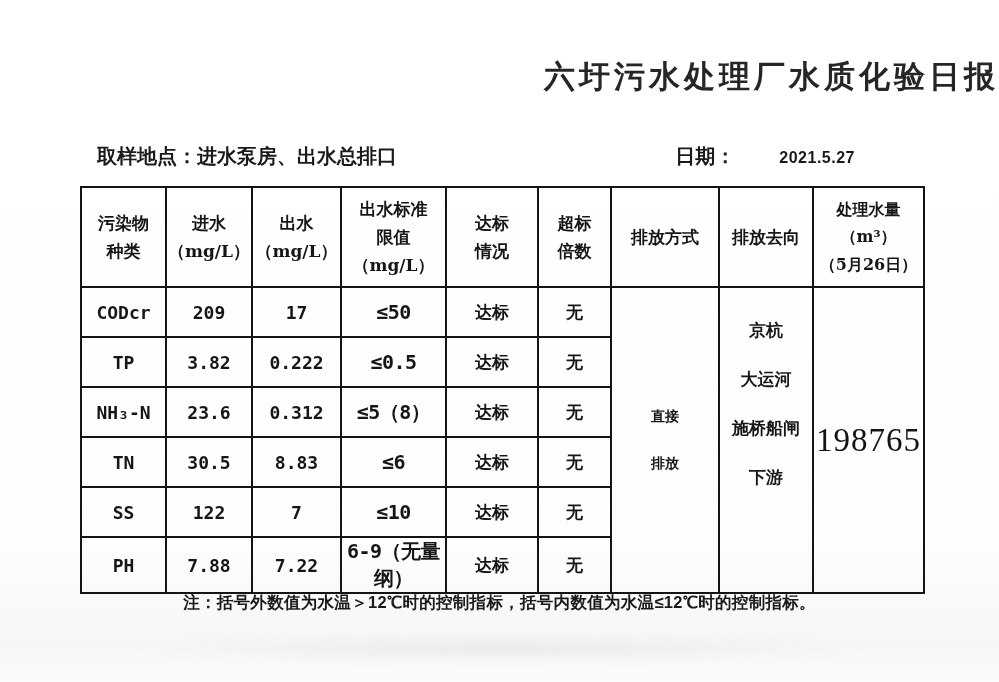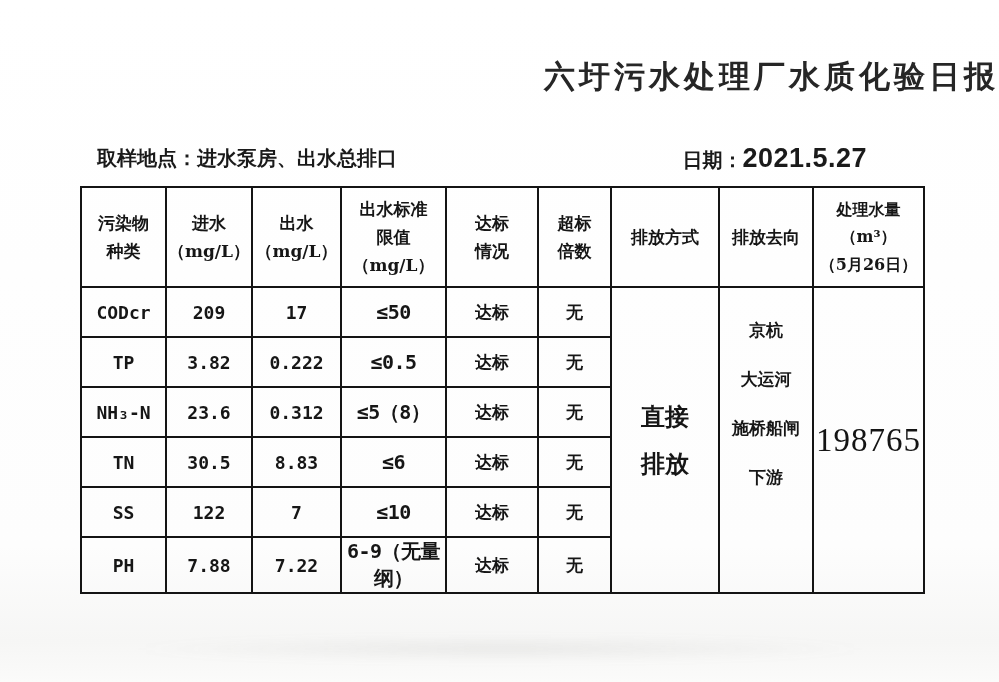--- a/index.html
+++ b/index.html
@@ -28,33 +28,34 @@
     margin: 0;
     text-align: right;
     font-size: 31px;
     font-weight: 600;
     letter-spacing: 4px;
     color: #262626;
     font-family: "Liberation Sans", sans-serif;
   }
   .meta-row {
     position: absolute;
-    top: 143px; left: 97px; right: 132px;
+    top: 143px; left: 97px; right: 144px;
     display: flex;
     justify-content: space-between;
-    align-items: center;
+    align-items: flex-end;
     font-size: 20px;
     font-weight: 700;
     color: #1a1a1a;
   }
   .date-group { font-size: 20px; }
   .date-value {
     font-family: "Liberation Sans", sans-serif;
-    font-size: 27px;
+    font-size: 16px;
     letter-spacing: 0.5px;
+    margin-left: 44px;
   }
   table.report-table {
     position: absolute;
     top: 186px; left: 80px;
     border-collapse: collapse;
     table-layout: fixed;
     width: 843px;
   }
   .report-table th, .report-table td {
     border: 2px solid #141414;
@@ -83,21 +84,21 @@
   .cell-cjk {
     font-family: "DejaVu Serif", "Liberation Serif", serif;
     font-weight: 700;
     font-size: 17px;
     color: #161616;
   }
   td.limit-cell { font-size: 20px; letter-spacing: -0.5px; margin-top: 37px; }
   td.method-cell {
     font-family: "DejaVu Serif", serif;
     font-weight: 700;
-    font-size: 24px;
+    font-size: 14px;
     line-height: 47px;
     white-space: pre-line;
     color: #161616;
   }
   td.dest-cell {
     font-family: "DejaVu Serif", serif;
     font-weight: 700;
     font-size: 17px;
     line-height: 49px;
     white-space: pre-line;
@@ -224,16 +225,17 @@
         <td class="cell-mono">PH</td>
         <td class="cell-mono">7.88</td>
         <td class="cell-mono">7.22</td>
         <td class="cell-mono limit-cell">6-9（无量纲）</td>
         <td class="cell-cjk">达标</td>
         <td class="cell-cjk">无</td>
       </tr>
     </tbody>
   </table>
 
+  <div class="note">注：括号外数值为水温＞12℃时的控制指标，括号内数值为水温≤12℃时的控制指标。</div>
 
   <div class="scan-smudge"></div>
 
 </div>
 
 </body></html>

